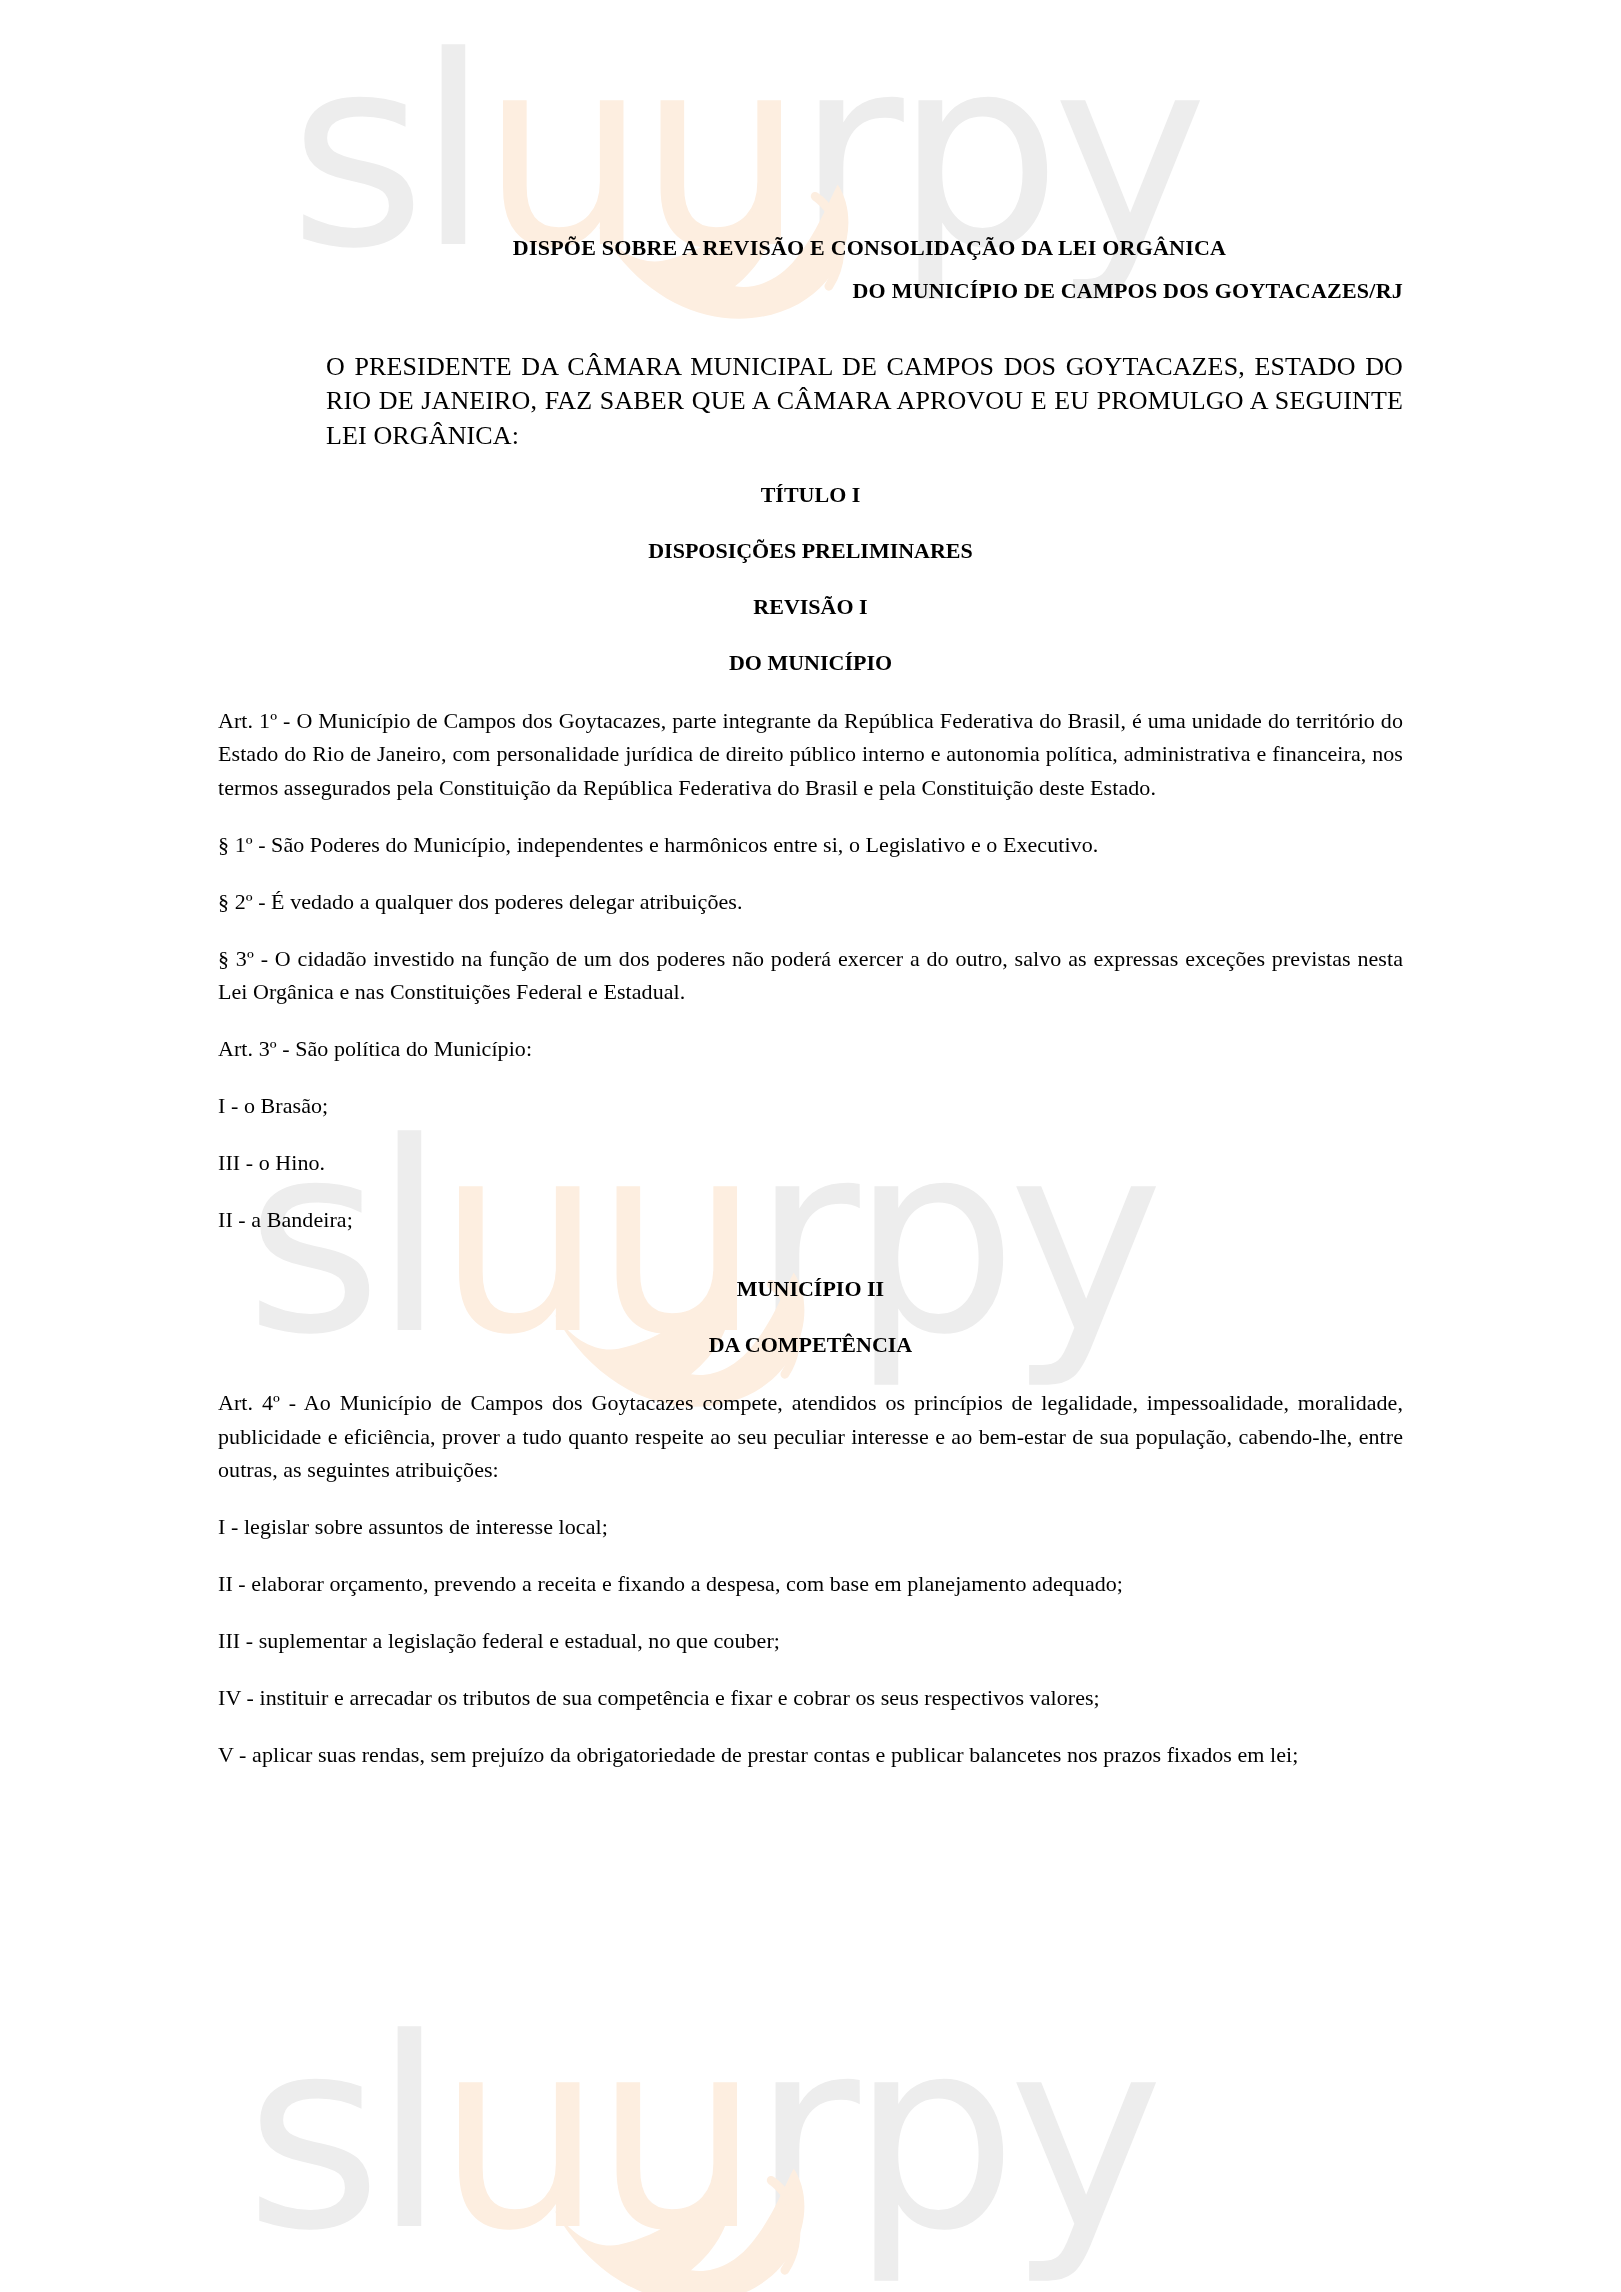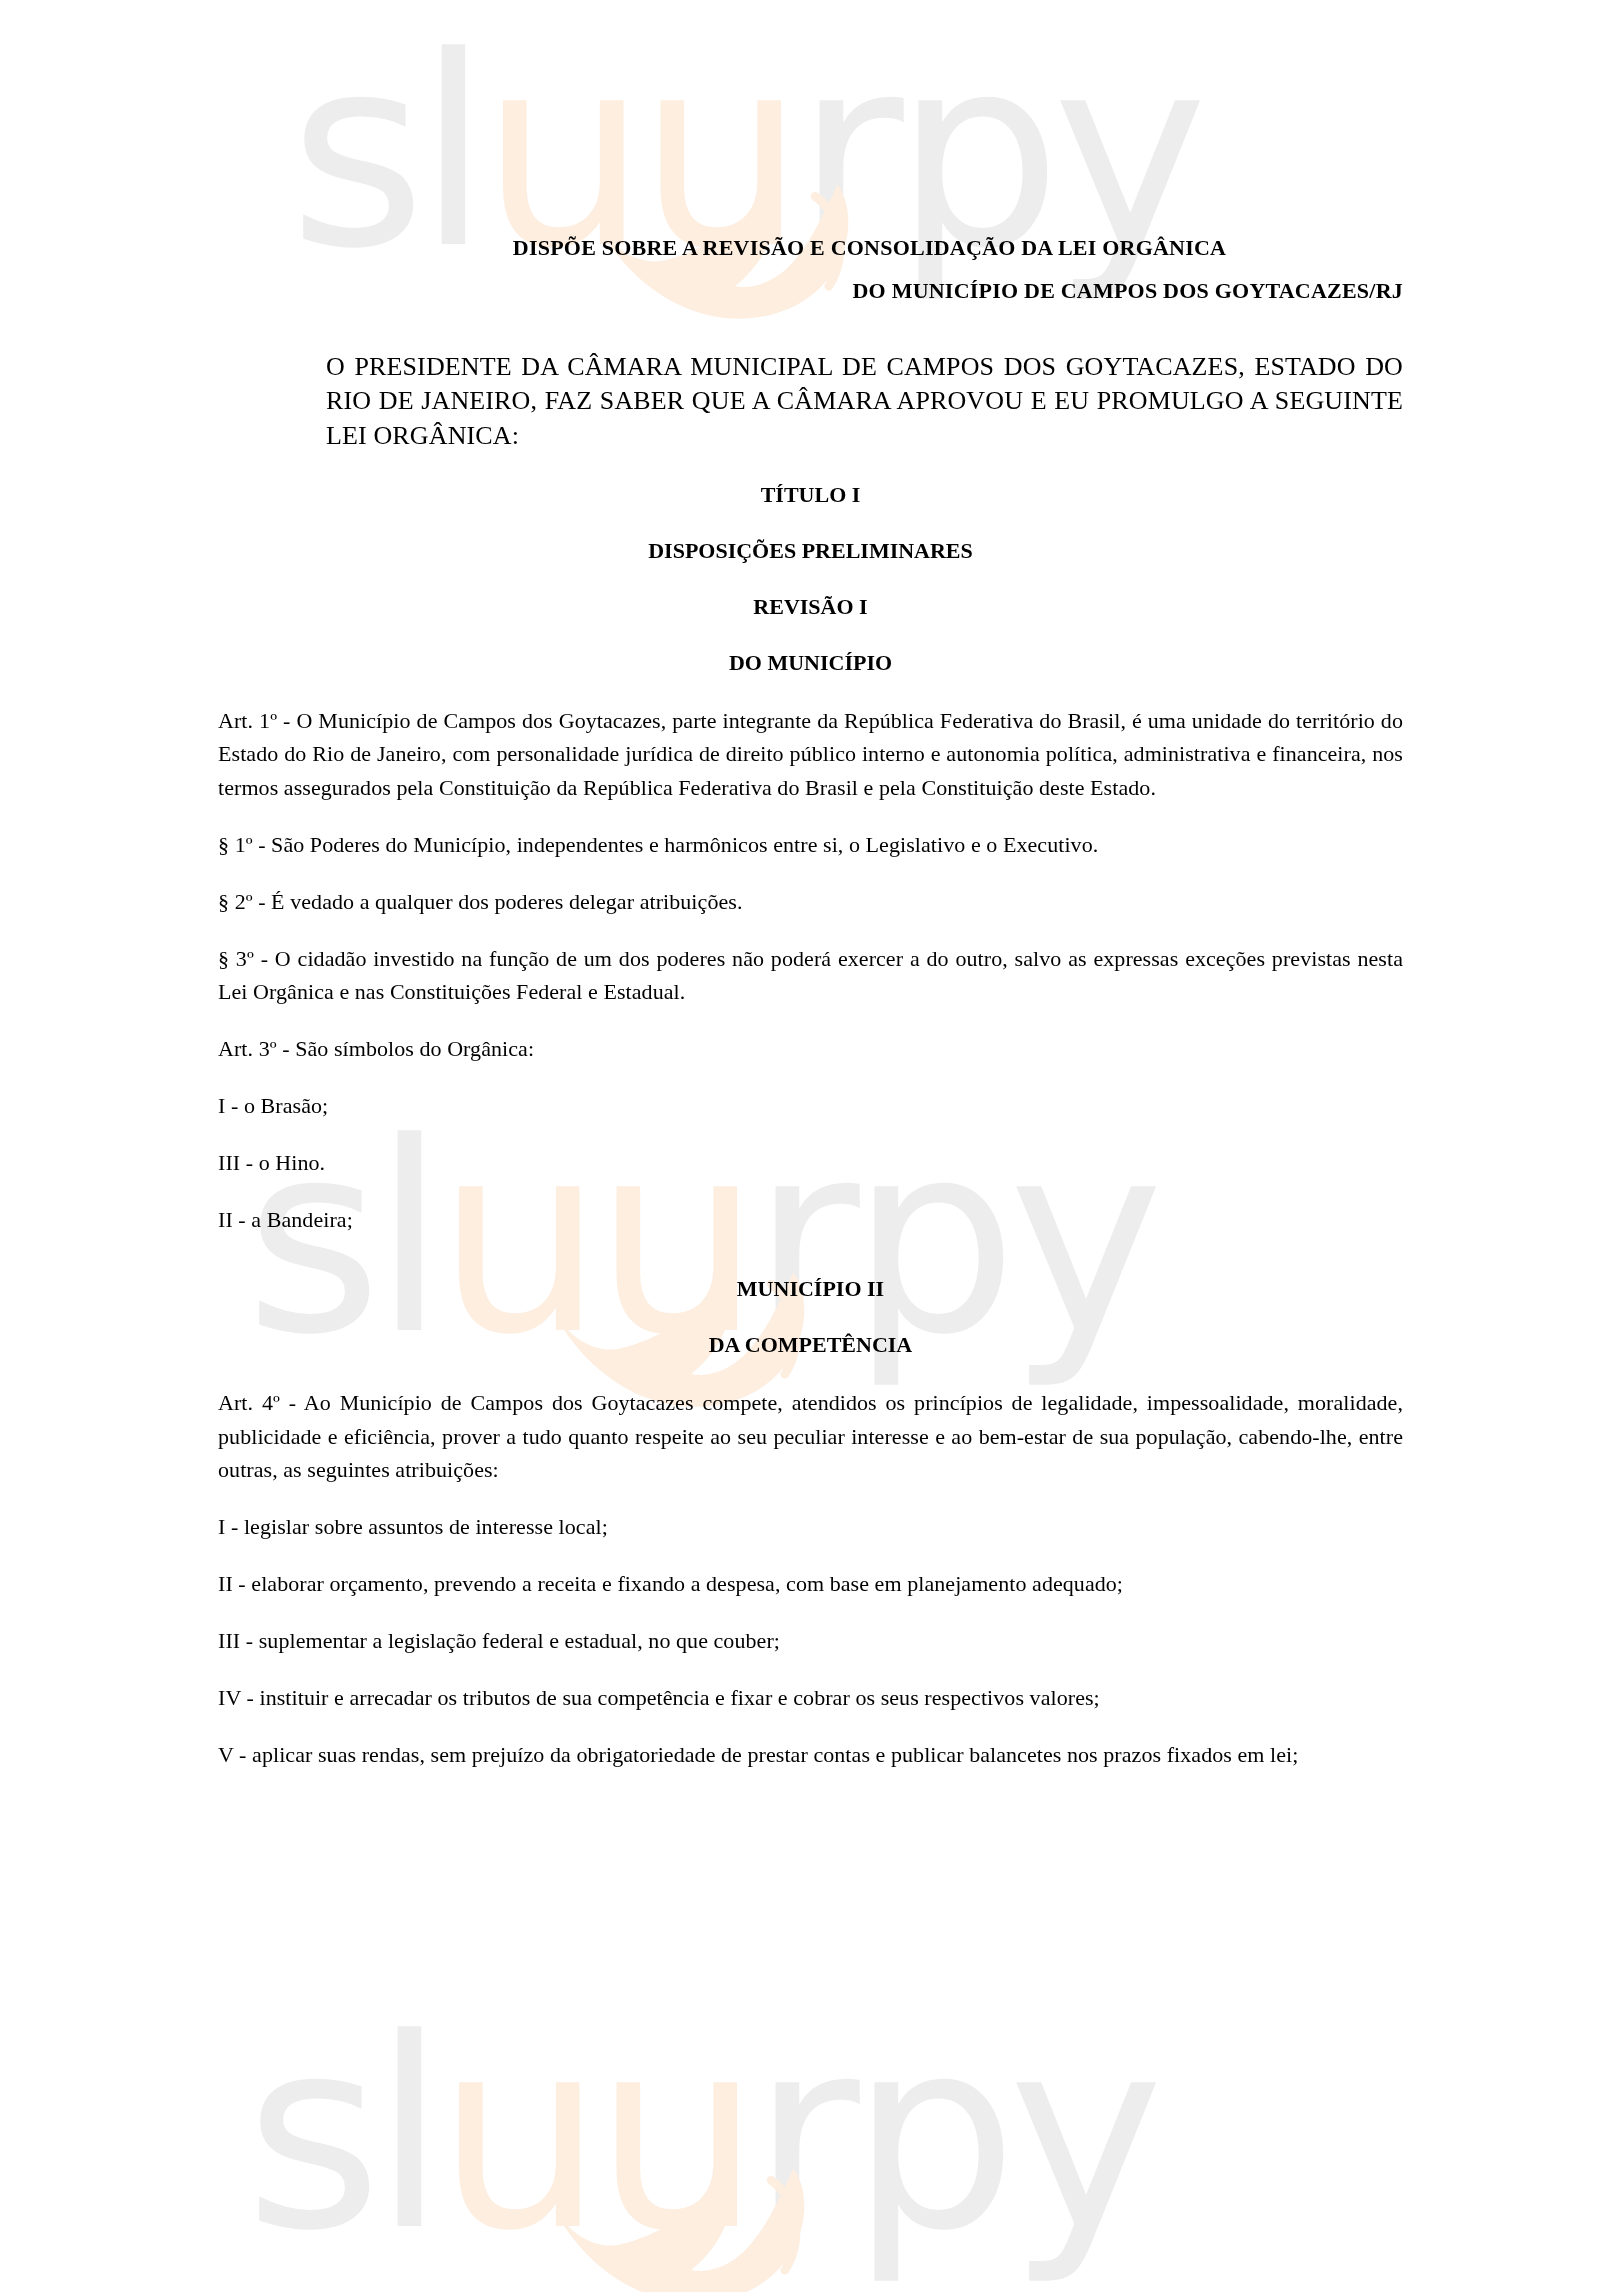--- a/index.html
+++ b/index.html
@@ -137,21 +137,21 @@
 
     <div class="heading">TÍTULO I</div>
     <div class="heading">DISPOSIÇÕES PRELIMINARES</div>
     <div class="heading">REVISÃO I</div>
     <div class="heading">DO MUNICÍPIO</div>
 
     <p class="para first">Art. 1º - O Município de Campos dos Goytacazes, parte integrante da República Federativa do Brasil, é uma unidade do território do Estado do Rio de Janeiro, com personalidade jurídica de direito público interno e autonomia política, administrativa e financeira, nos termos assegurados pela Constituição da República Federativa do Brasil e pela Constituição deste Estado.</p>
     <p class="para">§ 1º - São Poderes do Município, independentes e harmônicos entre si, o Legislativo e o Executivo.</p>
     <p class="para">§ 2º - É vedado a qualquer dos poderes delegar atribuições.</p>
     <p class="para">§ 3º - O cidadão investido na função de um dos poderes não poderá exercer a do outro, salvo as expressas exceções previstas nesta Lei Orgânica e nas Constituições Federal e Estadual.</p>
-    <p class="para">Art. 3º - São símbolos do Orgânica:</p>
+    <p class="para">Art. 3º - São política do Município:</p>
     <p class="para">I - o Brasão;</p>
     <p class="para">III - o Hino.</p>
     <p class="para">II - a Bandeira;</p>
 
     <div class="cap-block">
       <div class="heading">MUNICÍPIO II</div>
       <div class="heading">DA COMPETÊNCIA</div>
     </div>
 
     <p class="para first">Art. 4º - Ao Município de Campos dos Goytacazes compete, atendidos os princípios de legalidade, impessoalidade, moralidade, publicidade e eficiência, prover a tudo quanto respeite ao seu peculiar interesse e ao bem-estar de sua população, cabendo-lhe, entre outras, as seguintes atribuições:</p>

